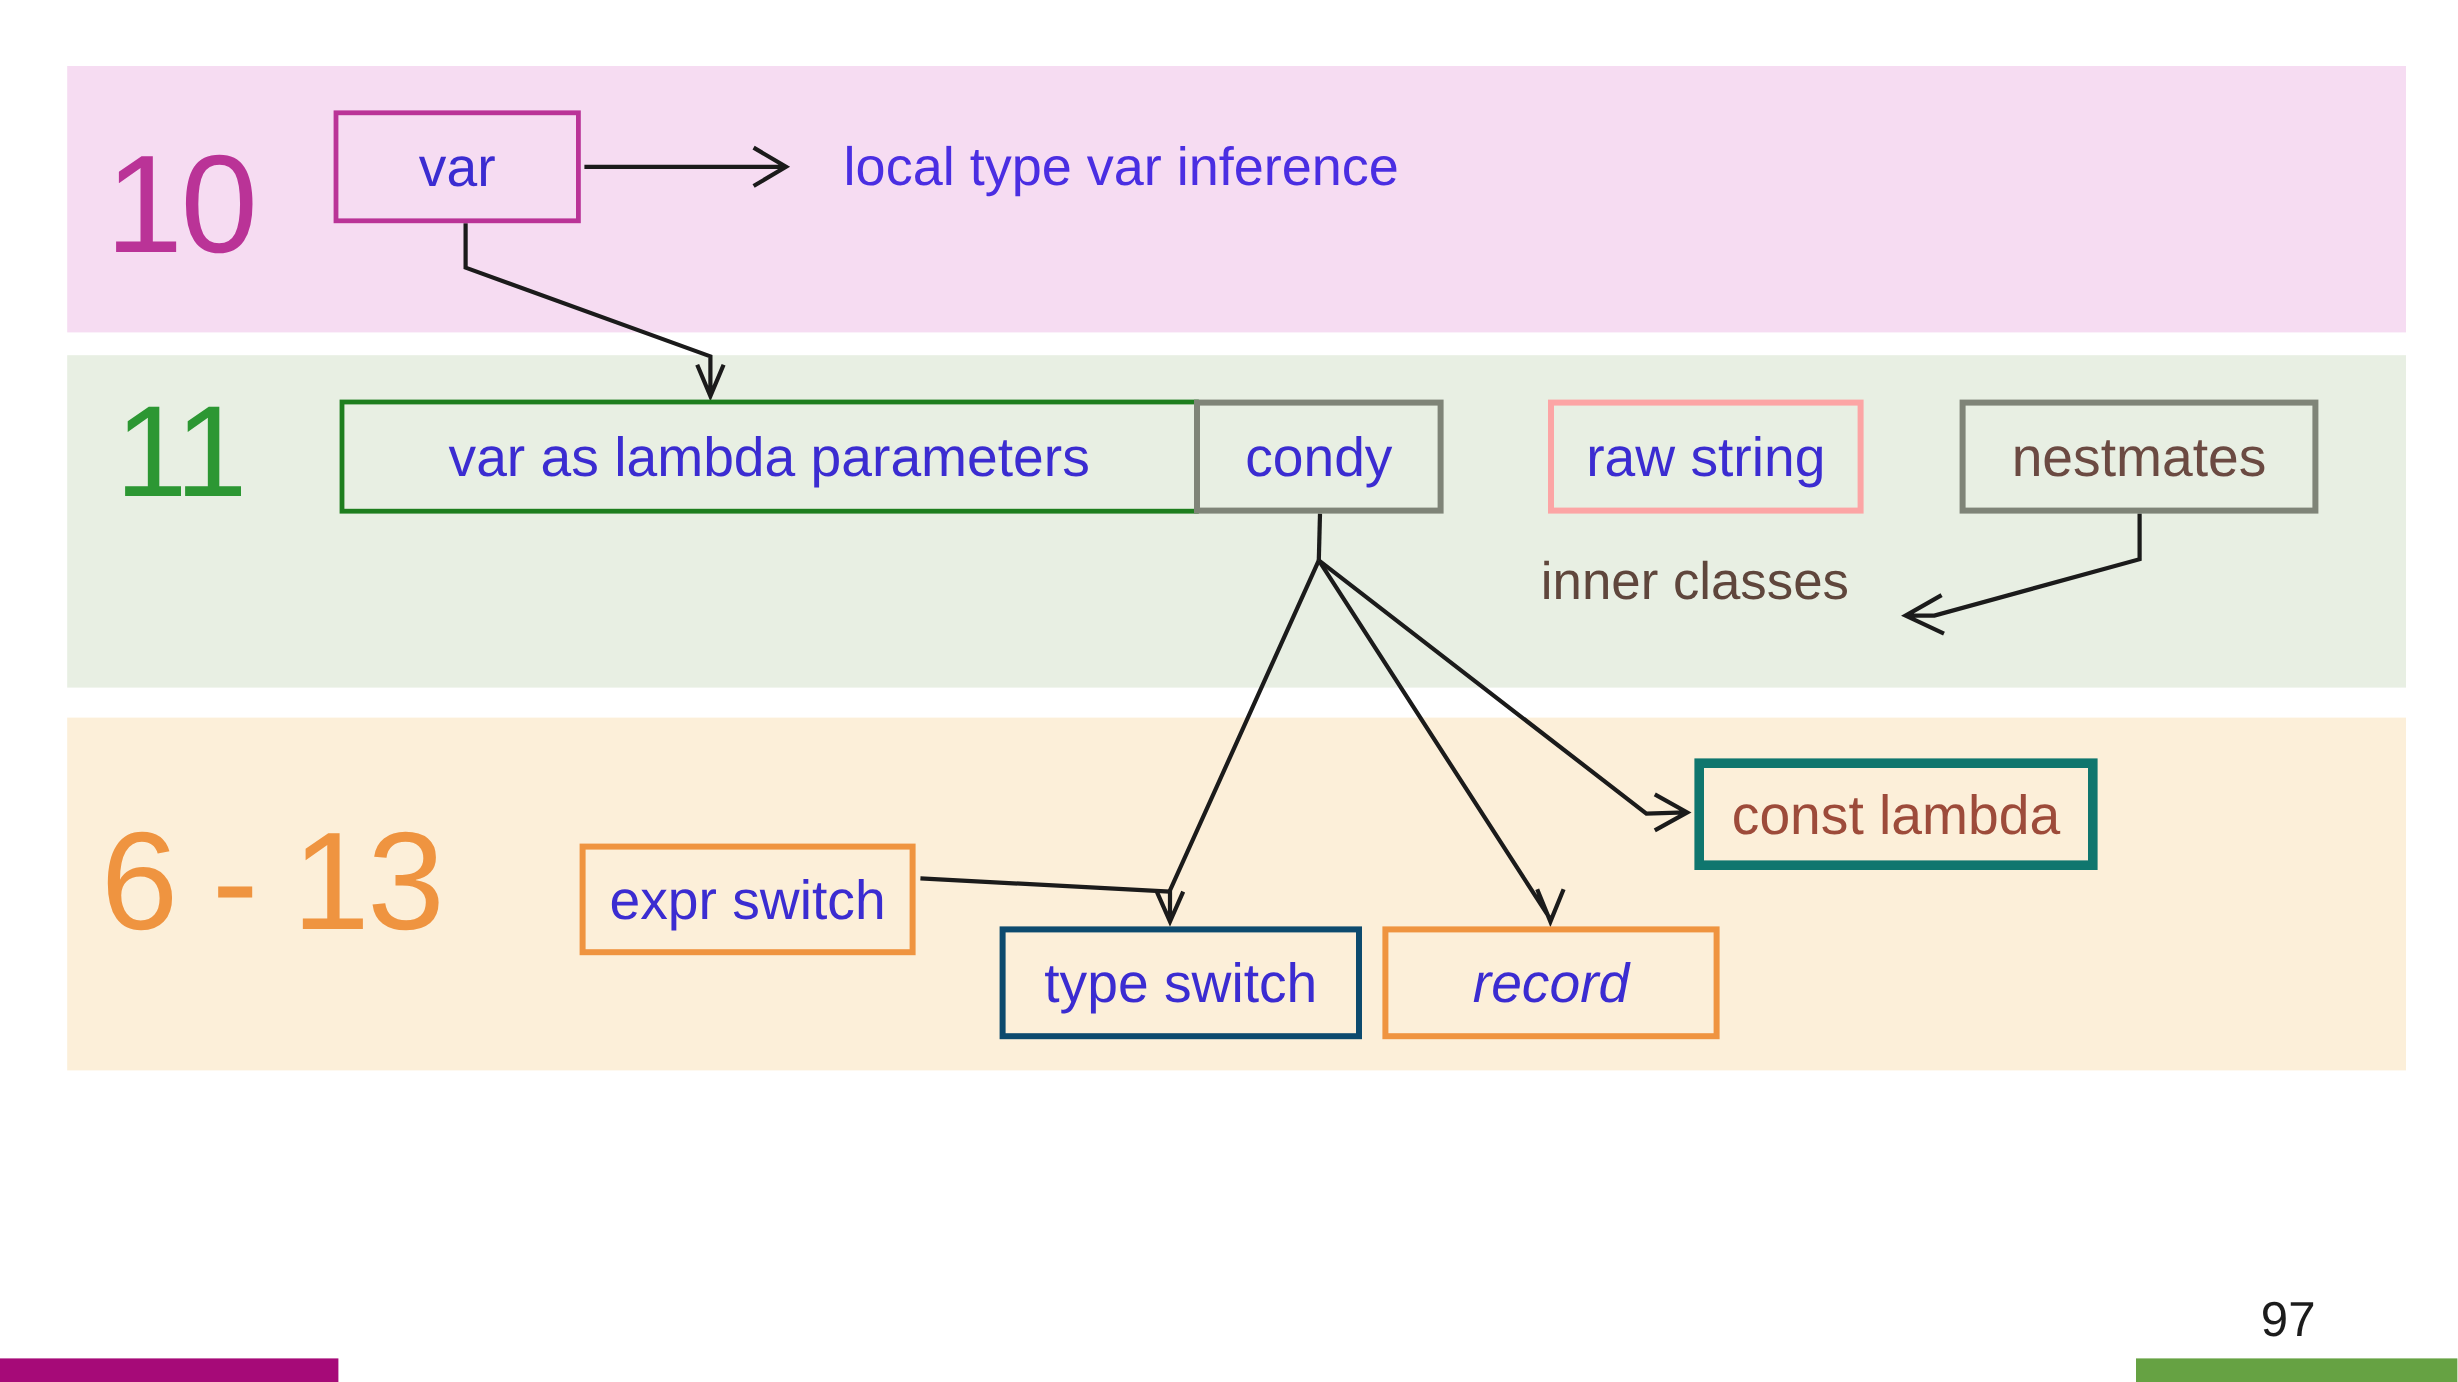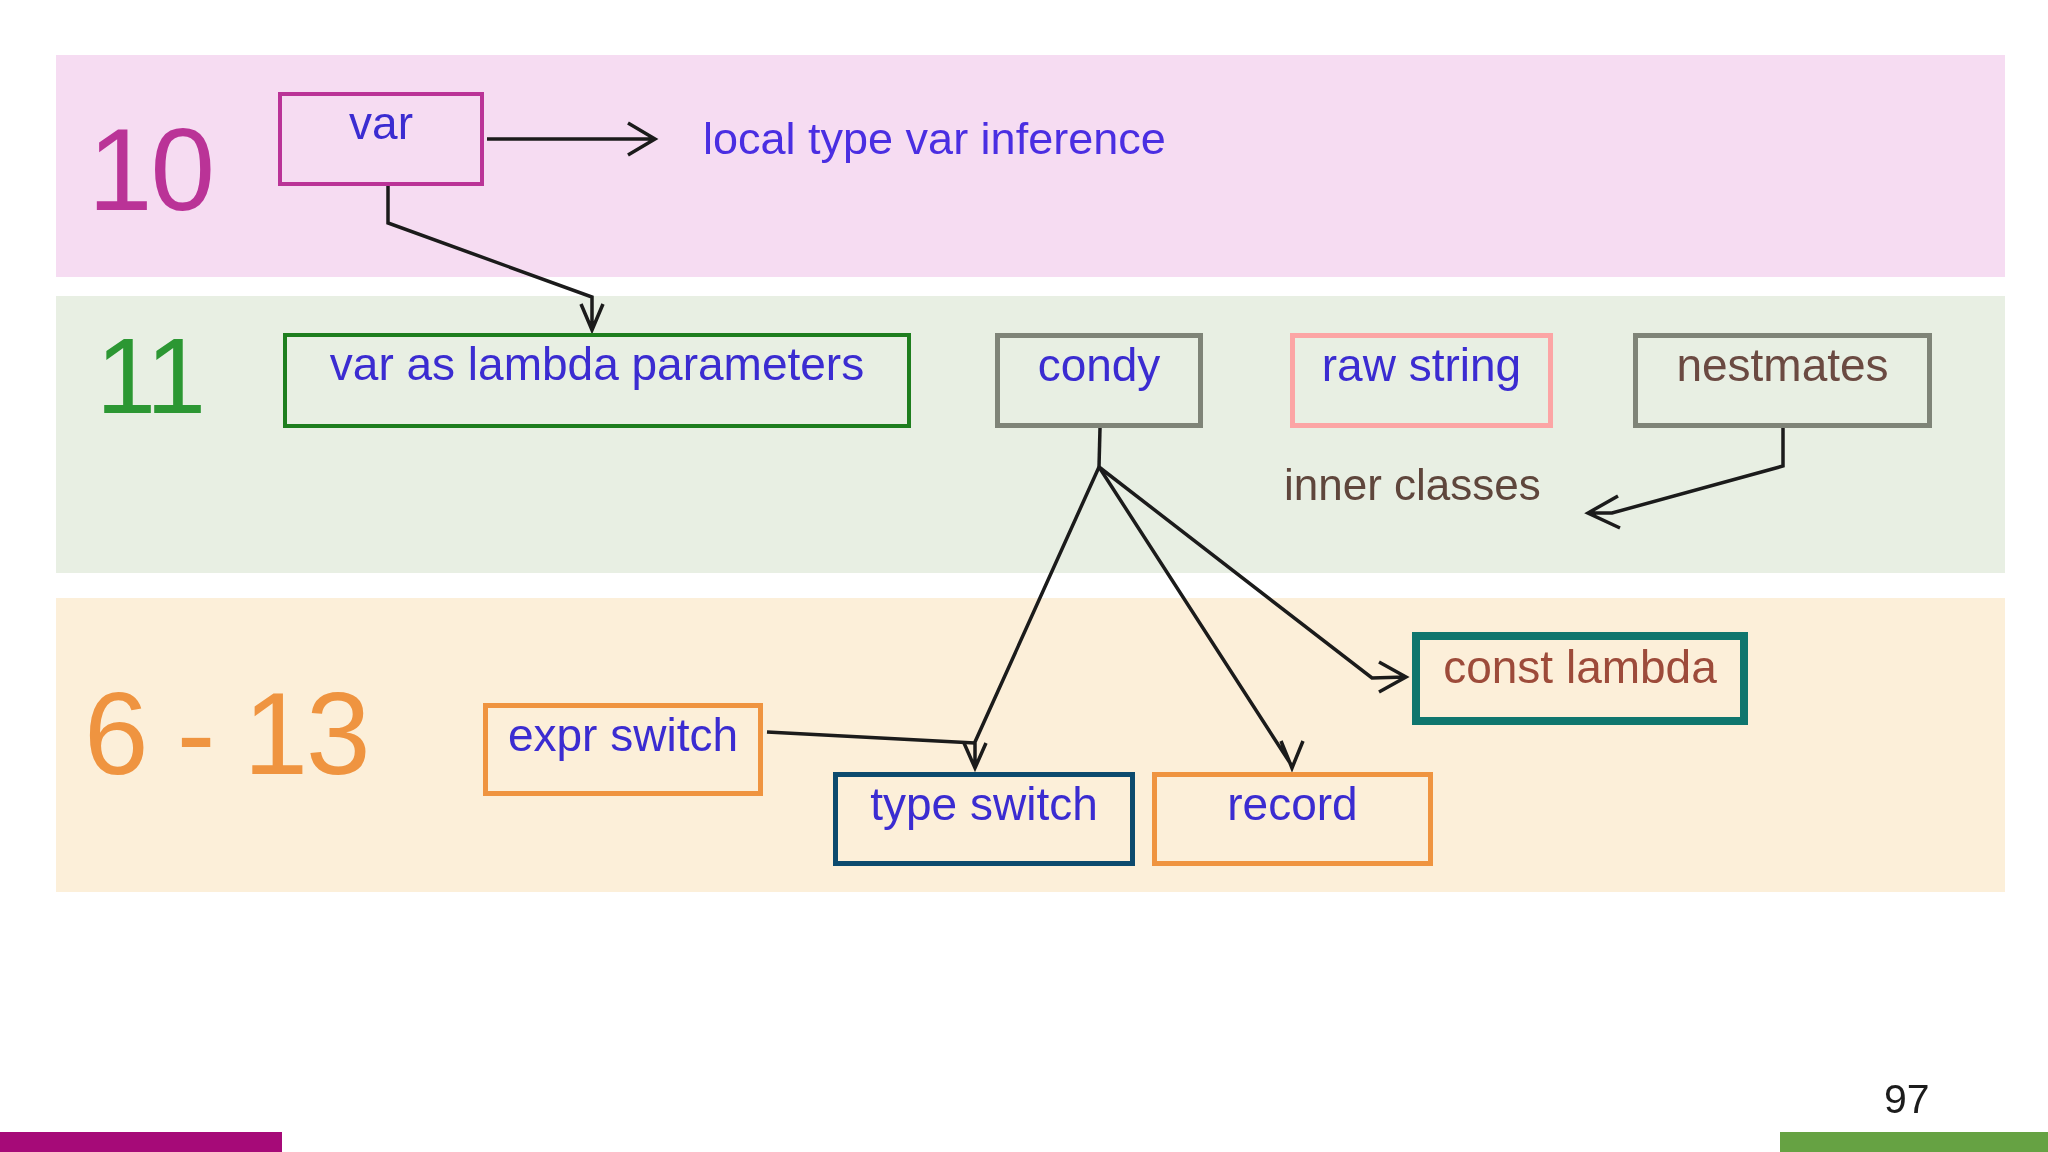--- a/index.html
+++ b/index.html
@@ -11,32 +11,32 @@
   .band-10 { top:55px;  height:222px; background:#f6dcf2; }
   .band-11 { top:296px; height:277px; background:#e8efe3; }
   .band-1213 { top:598px; height:294px; background:#fcefd9; }
 
   .row-num { position:absolute; line-height:1; letter-spacing:-2px; }
   .num-10   { left:88px; top:112px; font-size:116px; color:#ba3397; }
   .num-11   { left:96px; top:322px; font-size:108px; color:#2c9733; }
   .num-1213 { left:84px; top:676px; font-size:116px; color:#ef9440; }
 
   .node {
-    position:absolute; display:flex; justify-content:center;
+    position:absolute; display:flex; align-items:center; justify-content:center;
     font-size:46px; color:#3b2cd1; box-sizing:border-box; background:transparent;
     white-space:nowrap;
   }
   .n-var        { left:278px;  top:92px;  width:206px; height:94px; border:4px solid #ba3397; }
-  .n-varlambda  { left:283px;  top:333px; width:628px; height:95px; border:4px solid #1e7e1e; }
+  .n-varlambda  { left:283px;  top:333px; width:716px; height:95px; border:4px solid #1e7e1e; }
   .n-condy      { left:995px;  top:333px; width:208px; height:95px; border:5px solid #7f8478; }
   .n-rawstring  { left:1290px; top:333px; width:263px; height:95px; border:5px solid #fca5a5; }
   .n-nestmates  { left:1633px; top:333px; width:299px; height:95px; border:5px solid #7f8478; color:#6b4a42; }
   .n-exprswitch { left:483px;  top:684px; width:280px; height:93px; border:5px solid #ef9440;margin-top:19px; }
   .n-typeswitch { left:833px;  top:772px; width:302px; height:94px; border:5px solid #0c4a6e; }
-  .n-record     { left:1152px; top:772px; width:281px; height:94px; border:5px solid #ef9440; }
+  .n-record     { left:1152px; top:772px; width:281px; height:94px; border:5px solid #ef9440;font-style:italic; }
   .n-constlambda{ left:1412px; top:632px; width:336px; height:93px; border:8px solid #0f766e; color:#9d4b3a; }
 
   .inference {
     position:absolute; left:703px; top:112px; font-size:45px; color:#4a2ee2;
     line-height:1.2; white-space:nowrap;
   }
   .inner-note {
     position:absolute; left:1284px; top:458px; font-size:44px; color:#5f463c;
     line-height:53px; white-space:nowrap;
   }

